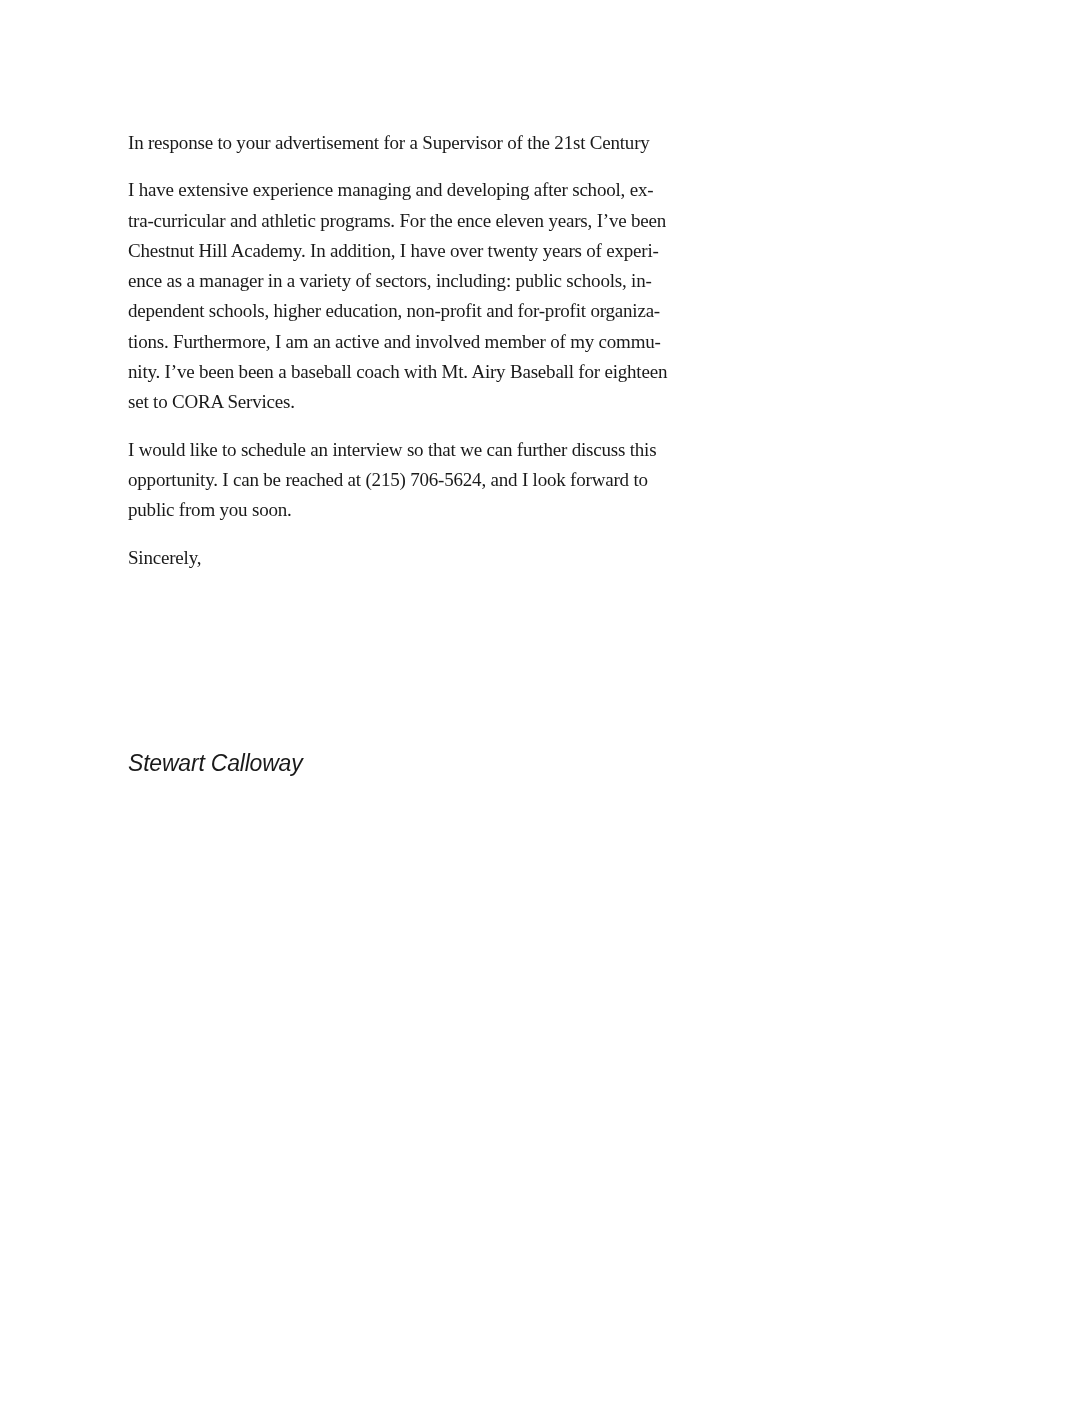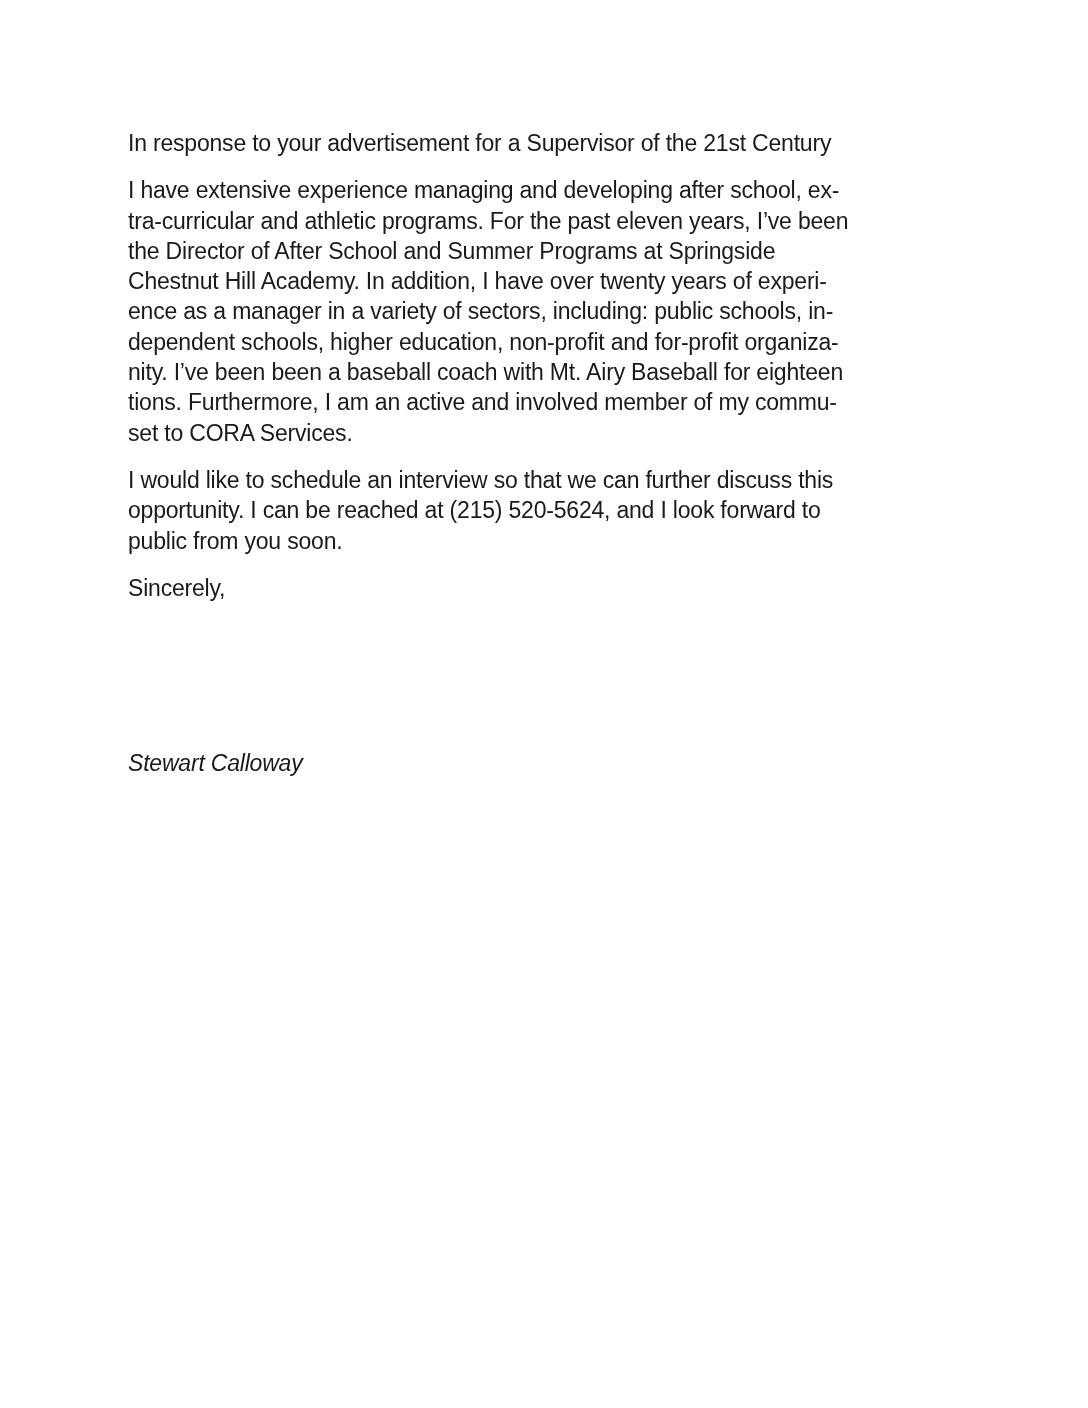--- a/index.html
+++ b/index.html
@@ -19,24 +19,25 @@
       position: absolute;
       left: 128px;
       top: 128px;
       width: 840px;
     }
     .para {
       margin: 0 0 17px 0;
     }
     .line {
       display: block;
-      font-size: 23px;
+      font-size: 19px;
       line-height: 30.3px;
       white-space: nowrap;
       letter-spacing: -0.2px;
+      font-family: Liberation Serif, serif;
     }
     .closing {
       margin-top: 12px;
     }
     .signature {
       position: absolute;
       left: 128px;
       top: 748px;
       font-size: 23px;
       line-height: 30px;
@@ -47,32 +48,31 @@
   </style>
 </head>
 <body>
 
 <div class="page">
   <p class="para">
     <span class="line">In response to your advertisement for a Supervisor of the 21st Century</span>
   </p>
   <p class="para">
     <span class="line">I have extensive experience managing and developing after school, ex-</span>
-    <span class="line">tra-curricular and athletic programs. For the past eleven years, I’ve been</span>
-    <span class="line">the Director of After School and Summer Programs at Springside</span>
+    <span class="line">tra-curricular and athletic programs. For the ence eleven years, I’ve been</span>
     <span class="line">Chestnut Hill Academy. In addition, I have over twenty years of experi-</span>
     <span class="line">ence as a manager in a variety of sectors, including: public schools, in-</span>
     <span class="line">dependent schools, higher education, non-profit and for-profit organiza-</span>
+    <span class="line">tions. Furthermore, I am an active and involved member of my commu-</span>
     <span class="line">nity. I’ve been been a baseball coach with Mt. Airy Baseball for eighteen</span>
-    <span class="line">tions. Furthermore, I am an active and involved member of my commu-</span>
     <span class="line">set to CORA Services.</span>
   </p>
   <p class="para">
     <span class="line">I would like to schedule an interview so that we can further discuss this</span>
-    <span class="line">opportunity. I can be reached at (215) 520-5624, and I look forward to</span>
+    <span class="line">opportunity. I can be reached at (215) 706-5624, and I look forward to</span>
     <span class="line">public from you soon.</span>
   </p>
   <p class="para closing">
     <span class="line">Sincerely,</span>
   </p>
 </div>
 
 <div class="signature">Stewart Calloway</div>
 
 </body></html>

